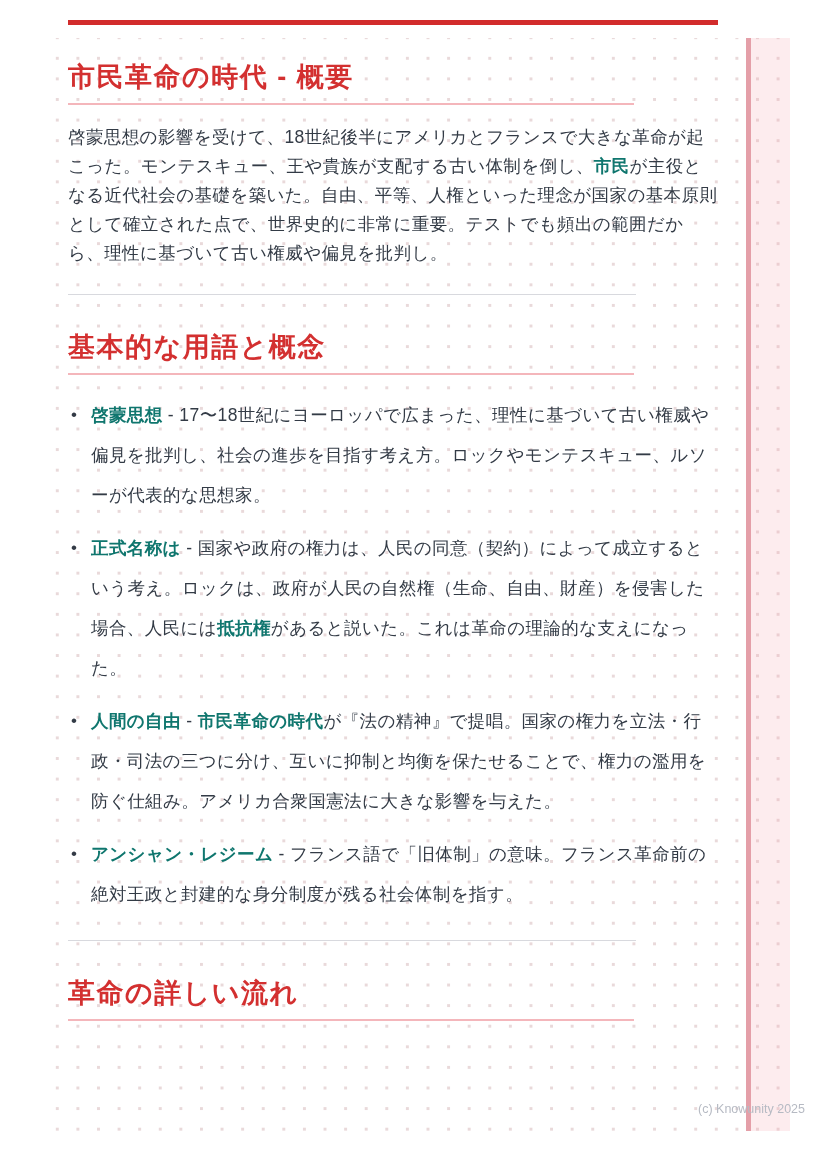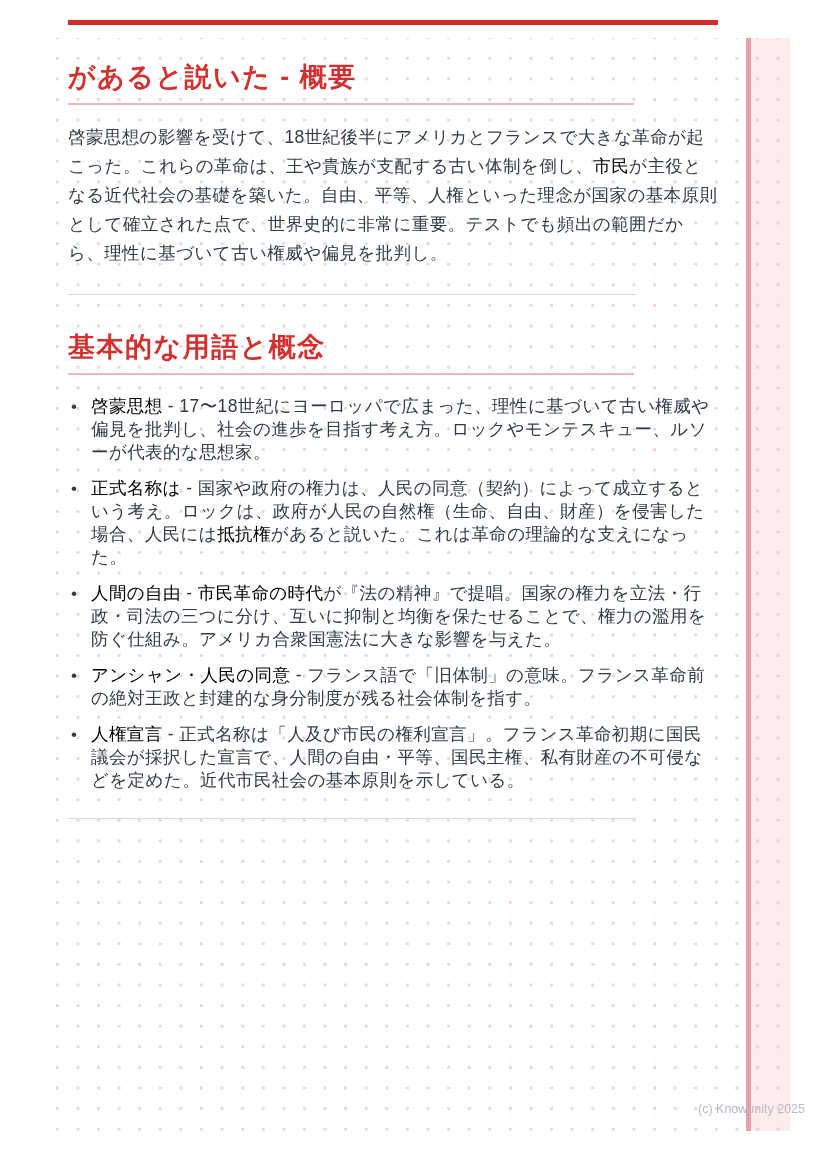--- a/index.html
+++ b/index.html
@@ -47,34 +47,34 @@
     width:566px;height:2px;background:#f4b6bb;
     margin-top:10px;border:none;
   }
   p.body-paragraph{
     margin:18px 0 0 0;
     width:650px;
     font-size:17.5px;line-height:29px;
     letter-spacing:0.4px;
     color:#333b46;
   }
-  strong{font-weight:400;color:#000000;}
+  strong{font-weight:700;color:#0f766e;}
   .section-divider{
     width:568px;height:1px;background:#d8d9de;
     margin:26px 0 0 0;border:none;
   }
   ul.terms-list{
     margin:20px 0 0 0;padding:0;list-style:none;
     width:650px;
   }
   ul.terms-list li{
     position:relative;
     padding-left:23px;
     margin-bottom:13px;
-    font-size:17.5px;line-height:23px;
+    font-size:17.5px;line-height:40px;
     letter-spacing:0.4px;
     color:#333b46;
     margin-top:13px;
   }
   ul.terms-list li::before{
     content:"\2022";
     position:absolute;left:3px;top:0;
     color:#333b46;font-size:17px;
   }
   .watermark{
@@ -87,37 +87,41 @@
 <body>
 
 <div class="dotgrid"></div>
 <div class="stripe"></div>
 
 <div class="content">
 
   <div class="title-rule"></div>
 
   <section>
-    <h2 class="section-heading">があると説いた - 概要</h2>
+    <h2 class="section-heading">市民革命の時代 - 概要</h2>
     <div class="heading-underline"></div>
-    <p class="body-paragraph"><span>啓蒙思想の影響を受けて、18世紀後半にアメリカとフランスで大きな革命が起こった。これらの革命は、王や貴族が支配する古い体制を倒し、</span><strong>市民</strong><span>が主役となる近代社会の基礎を築いた。自由、平等、人権といった理念が国家の基本原則として確立された点で、世界史的に非常に重要。テストでも頻出の範囲だから、理性に基づいて古い権威や偏見を批判し。</span></p>
+    <p class="body-paragraph"><span>啓蒙思想の影響を受けて、18世紀後半にアメリカとフランスで大きな革命が起こった。モンテスキュー、王や貴族が支配する古い体制を倒し、</span><strong>市民</strong><span>が主役となる近代社会の基礎を築いた。自由、平等、人権といった理念が国家の基本原則として確立された点で、世界史的に非常に重要。テストでも頻出の範囲だから、理性に基づいて古い権威や偏見を批判し。</span></p>
   </section>
 
   <div class="section-divider"></div>
 
   <section>
     <h2 class="section-heading">基本的な用語と概念</h2>
     <div class="heading-underline"></div>
     <ul class="terms-list">
       <li><strong>啓蒙思想</strong><span> - 17〜18世紀にヨーロッパで広まった、理性に基づいて古い権威や偏見を批判し、社会の進歩を目指す考え方。ロックやモンテスキュー、ルソーが代表的な思想家。</span></li>
       <li><strong>正式名称は</strong><span> - 国家や政府の権力は、人民の同意（契約）によって成立するという考え。ロックは、政府が人民の自然権（生命、自由、財産）を侵害した場合、人民には</span><strong>抵抗権</strong><span>があると説いた。これは革命の理論的な支えになった。</span></li>
       <li><strong>人間の自由</strong><span> - </span><strong>市民革命の時代</strong><span>が『法の精神』で提唱。国家の権力を立法・行政・司法の三つに分け、互いに抑制と均衡を保たせることで、権力の濫用を防ぐ仕組み。アメリカ合衆国憲法に大きな影響を与えた。</span></li>
-      <li><strong>アンシャン・人民の同意</strong><span> - フランス語で「旧体制」の意味。フランス革命前の絶対王政と封建的な身分制度が残る社会体制を指す。</span></li>
-      <li><strong>人権宣言</strong><span> - 正式名称は「人及び市民の権利宣言」。フランス革命初期に国民議会が採択した宣言で、人間の自由・平等、国民主権、私有財産の不可侵などを定めた。近代市民社会の基本原則を示している。</span></li>
+      <li><strong>アンシャン・レジーム</strong><span> - フランス語で「旧体制」の意味。フランス革命前の絶対王政と封建的な身分制度が残る社会体制を指す。</span></li>
     </ul>
   </section>
 
   <div class="section-divider"></div>
 
+  <section>
+    <h2 class="section-heading">革命の詳しい流れ</h2>
+    <div class="heading-underline"></div>
+
+  </section>
 
 </div>
 
 <div class="watermark">(c) Knowunity 2025</div>
 
 </body></html>

